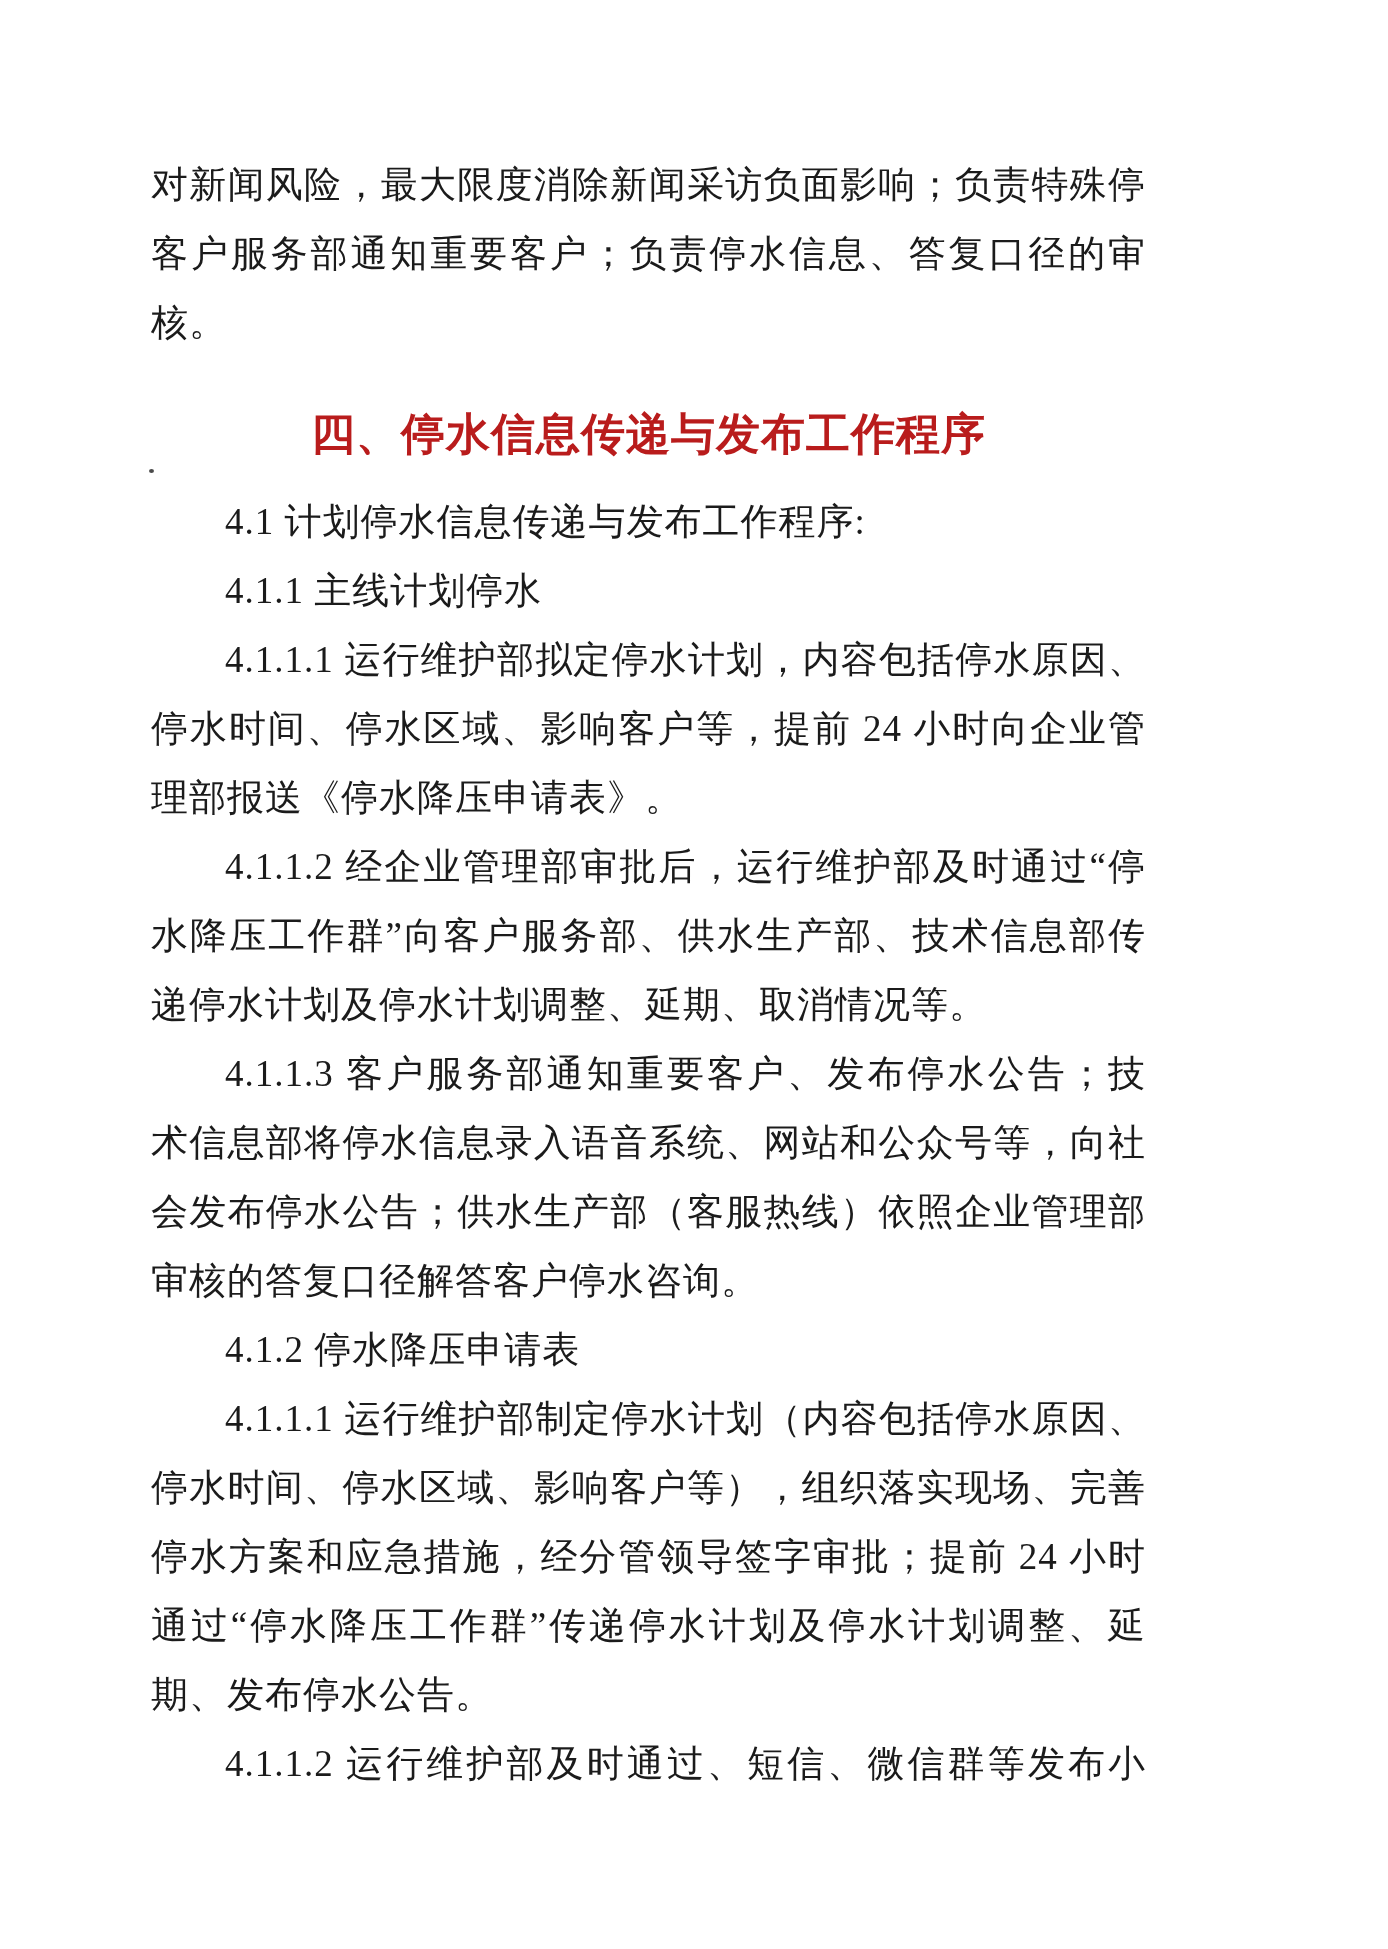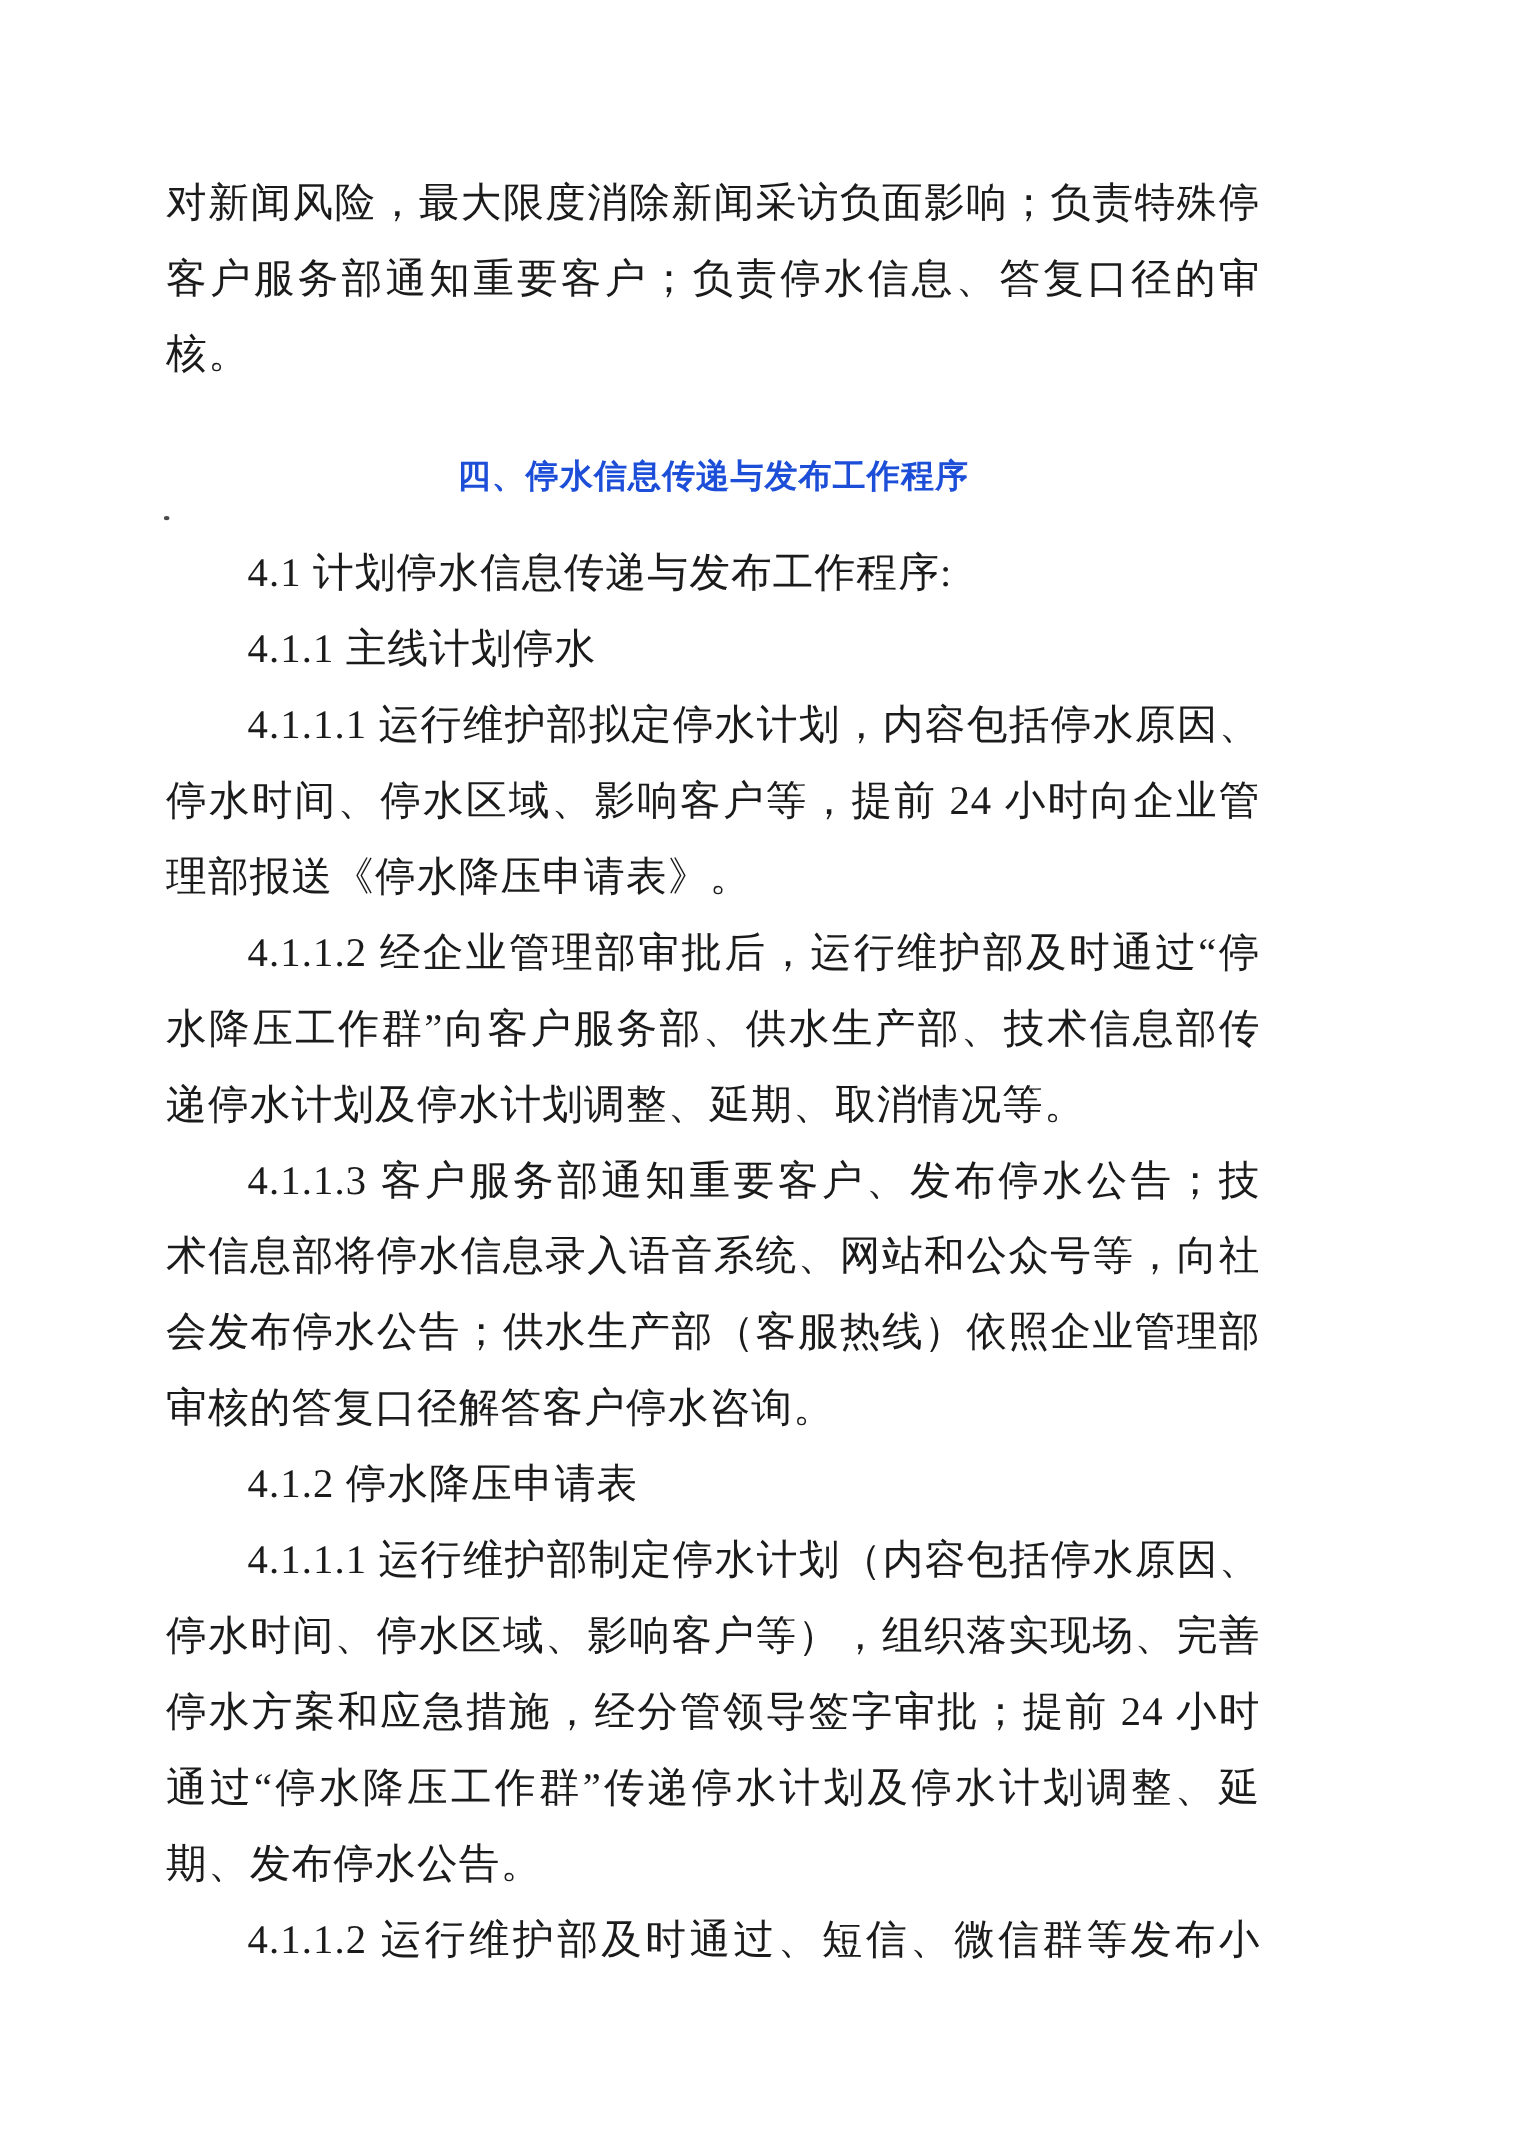--- a/index.html
+++ b/index.html
@@ -35,25 +35,25 @@
     text-align: justify;
     text-align-last: justify;
     text-justify: inter-character;
   }
   .line.indent {
     text-indent: 74px;
   }
   .heading {
     font-family: "Liberation Sans", sans-serif;
     font-weight: bold;
-    font-size: 30px;
+    font-size: 44px;
     line-height: 70px;
     height: 70px;
     text-align: center;
-    color: #1d4ed8;
+    color: #b91c1c;
     margin: 42px 0 18px 0;
     letter-spacing: 1px;
   }
   .stray-dot {
     position: absolute;
     left: 149px;
     top: 469px;
     width: 5px;
     height: 4px;
     border-radius: 50%;

